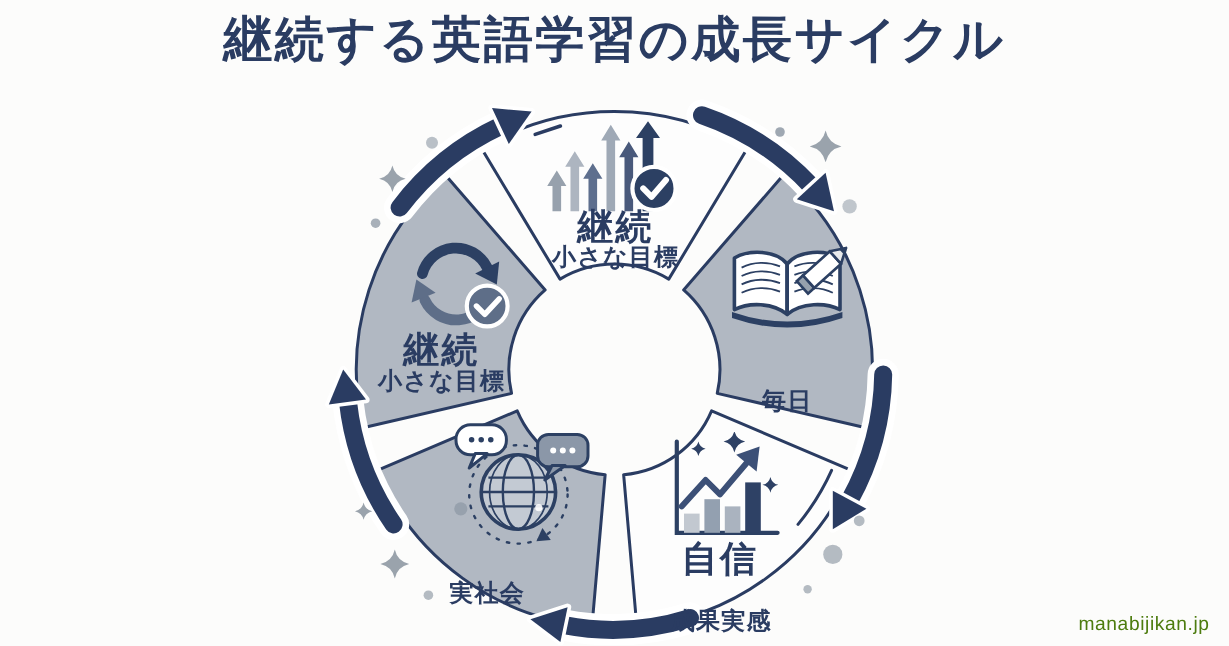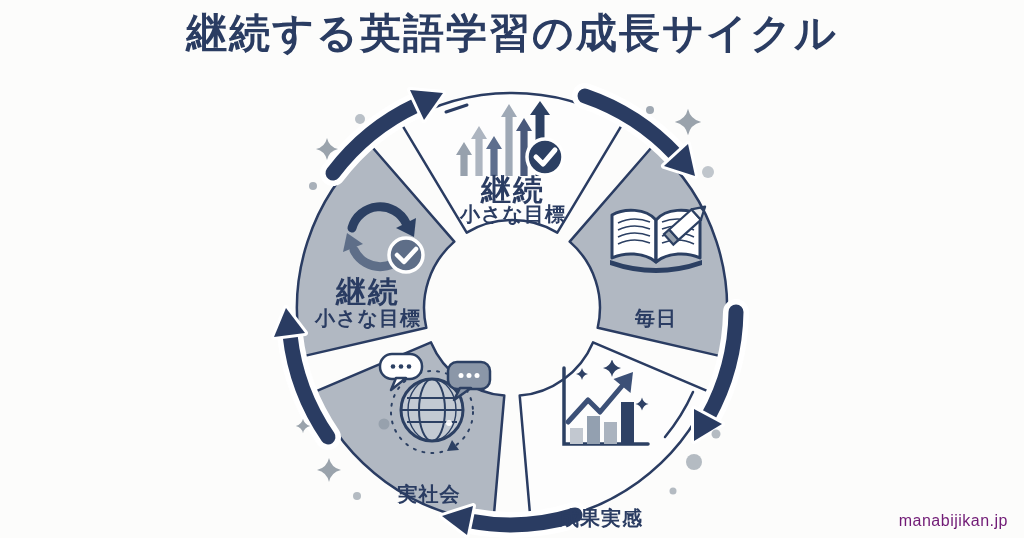--- a/index.html
+++ b/index.html
@@ -34,21 +34,21 @@
   .deco-line{stroke:var(--navy);fill:none;stroke-linecap:round;}
   .sparkle{fill:var(--deco);}
   .lbl{
     position:absolute;transform:translate(-50%,-50%);
     color:var(--navy);font-weight:800;white-space:nowrap;text-align:right;
   }
   .lbl-main{font-size:30px;letter-spacing:2px;}
   .lbl-sub{font-size:20px;letter-spacing:1px;}
   .watermark{
     position:absolute;right:16px;bottom:8px;
-    font-size:16px;color:#701a75;letter-spacing:.5px;
+    font-size:16px;color:#4d7c0f;letter-spacing:.5px;
   }
 </style>
 </head>
 <body>
 
 <div class="stage">
 
   <div class="diagram-title">継続する英語学習の成長サイクル</div>
 
   <svg class="main" width="1024" height="538" viewBox="0 0 1024 538">
@@ -182,23 +182,24 @@
       <circle cx="716" cy="434" r="4.5" fill="#b4bbc2"></circle>
       <circle cx="694" cy="462" r="8" fill="#b4bbc2"></circle>
       <circle cx="673" cy="491" r="3.5" fill="#b4bbc2"></circle>
       <circle cx="357" cy="496" r="4" fill="#b4bbc2"></circle>
     </g>
   </svg>
 
   <div class="lbl lbl-main" style="left:513px;top:190px">継続</div>
   <div class="lbl lbl-sub" style="left:513px;top:214px">小さな目標</div>
 
-  <div class="lbl lbl-sub" style="left:656px;top:318px">毎日</div>
-
+  <div class="lbl lbl-sub" style="left:656px;top:334px">毎日</div>
+
+  <div class="lbl lbl-main" style="left:600px;top:466px">自信</div>
   <div class="lbl lbl-sub" style="left:601px;top:518px">成果実感</div>
 
-  <div class="lbl lbl-sub" style="left:429px;top:494px">実社会</div>
+  <div class="lbl lbl-sub" style="left:406px;top:494px">実社会</div>
 
   <div class="lbl lbl-main" style="left:368px;top:292px">継続</div>
   <div class="lbl lbl-sub" style="left:368px;top:318px">小さな目標</div>
 
   <div class="watermark">manabijikan.jp</div>
 </div>
 
 </body></html>

